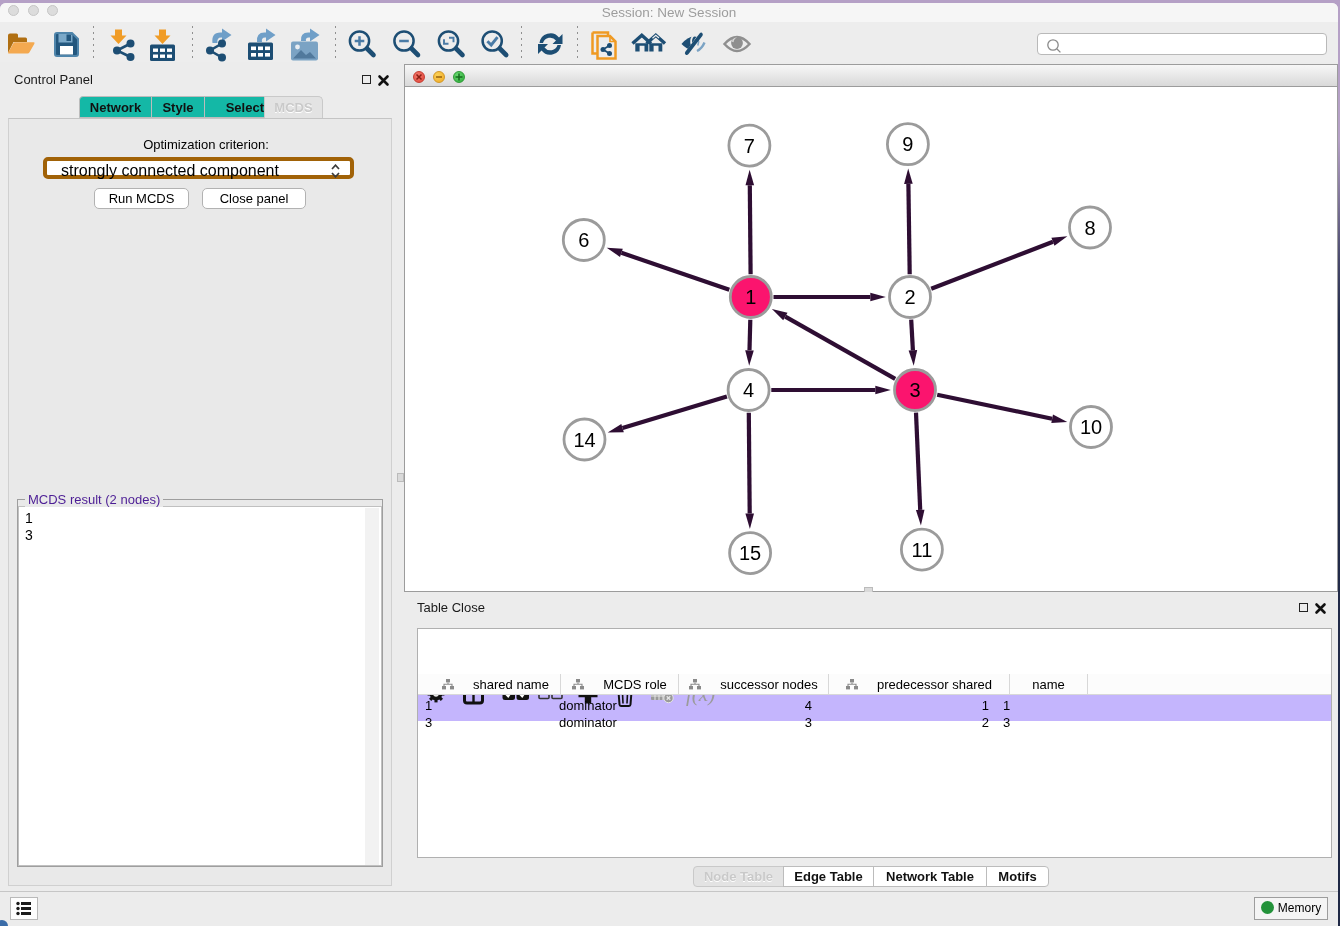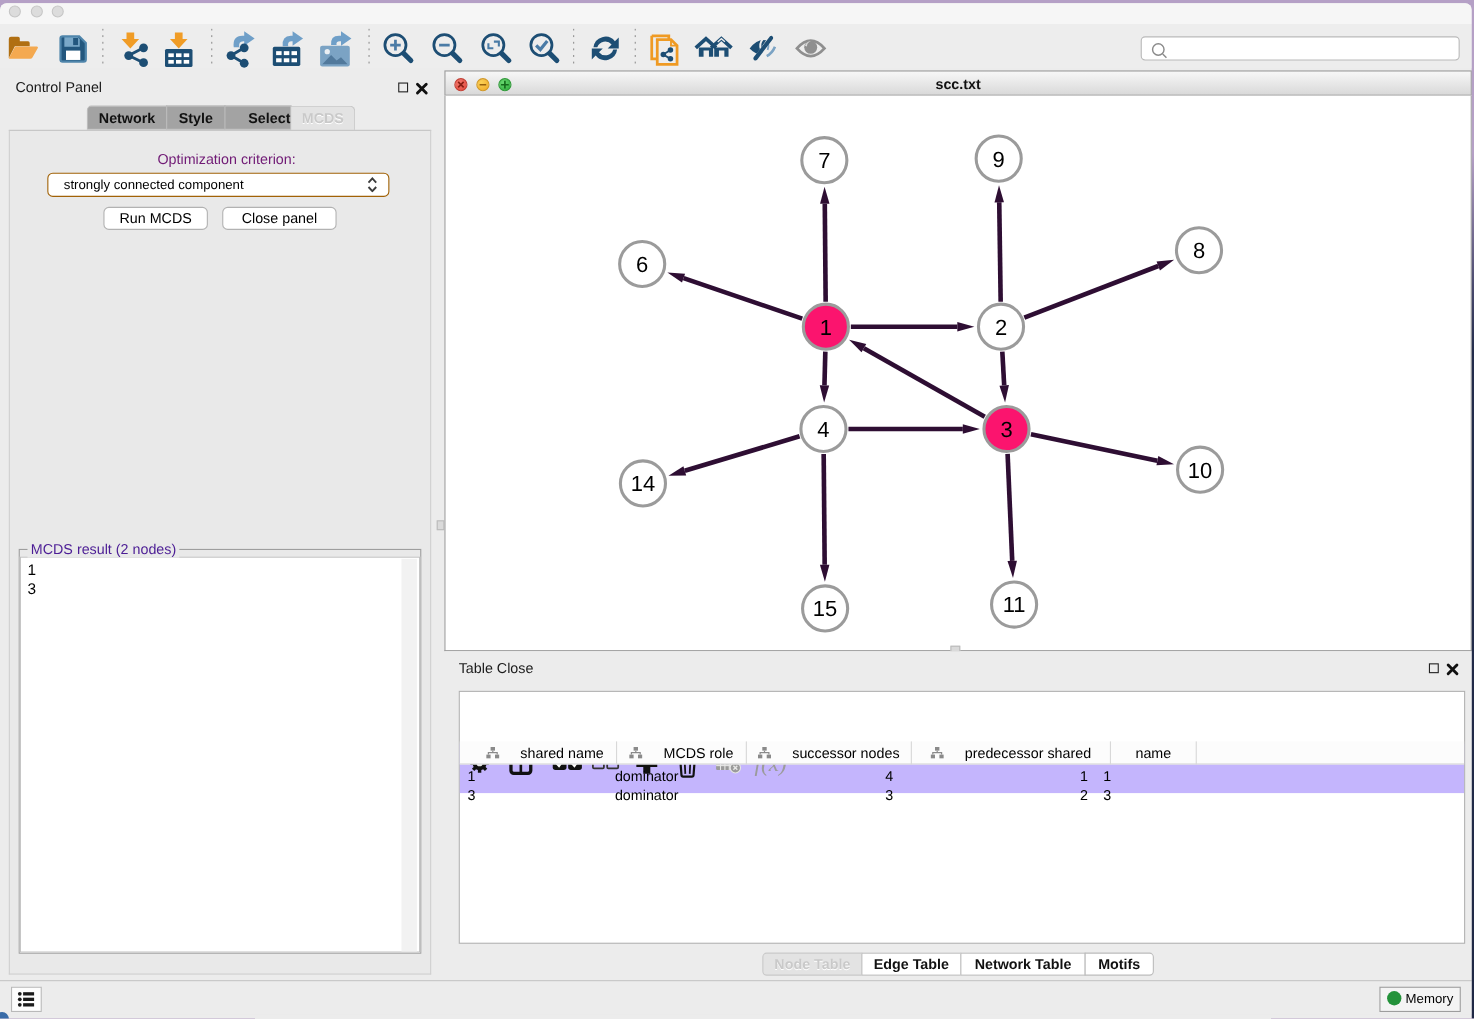--- a/index.html
+++ b/index.html
@@ -7,22 +7,22 @@
 body { background:#b5a0c6; font-family:"Liberation Sans", sans-serif; position:relative; }
 .abs { position:absolute; }
 #win { position:absolute; left:0; top:3px; width:1338px; height:923px; background:#ececec; border-radius:6px 6px 0 0; }
 #titlebar { position:absolute; left:0; top:3px; width:1338px; height:19px; background:#f6f6f6; border-radius:6px 6px 0 0; }
 .tdot { position:absolute; top:2px; width:11px; height:11px; border-radius:50%; background:#dcdcdc; border:1px solid #c6c6c6; }
 #title { position:absolute; top:2px; left:0; width:1338px; text-align:center; font-size:13.5px; color:#9d9d9d; }
 #toolbar { position:absolute; left:0; top:22px; width:1338px; height:40px; background:#ededed; }
 .sep { position:absolute; top:4px; height:33px; width:1px; background-image:linear-gradient(#909090 34%, rgba(0,0,0,0) 0%); background-size:1px 6px; }
 #search { position:absolute; left:1037px; top:33px; width:290px; height:22px; background:#fff; border:1px solid #b9b9b9; border-radius:4px; }
 #cp-title { position:absolute; left:14px; top:72px; font-size:13px; color:#1a1a1a; }
-.tab { position:absolute; top:96px; height:22px; background:#a3a3a3; border:1px solid #bcbcbc; font-size:13px; font-weight:bold; color:#111; text-align:center; line-height:21px; }
-#dropdown { position:absolute; left:43px; top:157px; width:311px; height:22px; background:#fff; border:1px solid #a16207; border-radius:5px; font-size:12px; line-height:20px; padding-left:14px; color:#000; }
+.tab { position:absolute; top:96px; height:22px; background:#14b8a6; border:1px solid #bcbcbc; font-size:13px; font-weight:bold; color:#111; text-align:center; line-height:21px; }
+#dropdown { position:absolute; left:43px; top:157px; width:311px; height:22px; background:#fff; border:4px solid #a16207; border-radius:5px; font-size:16px; line-height:20px; padding-left:14px; color:#000; }
 .btn { position:absolute; top:188px; height:21px; background:#fff; border:1px solid #b2b2b2; border-radius:5px; font-size:13px; text-align:center; line-height:19px; color:#000; }
 #groupbox { position:absolute; left:17px; top:499px; width:366px; height:368px; border:1px solid #9e9e9e; }
 #grouplabel { position:absolute; left:25px; top:492px; background:#e9e9e9; font-size:13px; padding:0 3px; color:#4c1d95; }
 #listarea { position:absolute; left:18px; top:506px; width:364px; height:360px; background:#fff; border:1px solid #c0c0c0; }
 #nettitle { position:absolute; left:404px; top:64px; width:934px; height:23px; background:linear-gradient(#f7f7f7,#d9d9d9); border:1px solid #9c9c9c; }
 .tl { position:absolute; top:5.5px; width:12px; height:12px; border-radius:50%; }
 #netwin { position:absolute; left:404px; top:87px; width:934px; height:505px; background:#fff; border:1px solid #9c9c9c; border-top:none; }
 #tablepanel { position:absolute; left:404px; top:592px; width:934px; height:299px; background:#ececec; }
 #tbox { position:absolute; left:417px; top:628px; width:915px; height:230px; background:#fff; border:1px solid #b0b0b0; }
 #ttoolbar { position:absolute; left:418px; top:629px; width:913px; height:45px; background:#c4b5fd;margin-top:47px; }
@@ -37,20 +37,21 @@
 #rightstrip { position:absolute; right:0; top:0; width:2px; height:926px; background:linear-gradient(#b5a0c6 0px, #b5a0c6 140px, #4a4a6e 260px, #232c4b 320px, #1f2845 926px); }
 .floatbox { position:absolute; width:9px; height:9px; border:1.5px solid #222; }
 </style>
 </head>
 <body>
 <div id="win"></div>
 <div id="titlebar">
   <div class="tdot" style="left:8px;"></div>
   <div class="tdot" style="left:27.5px;"></div>
   <div class="tdot" style="left:47px;"></div>
+  <div id="title">Session: New Session</div>
 </div>
 <div id="toolbar">
   <div class="sep" style="left:93px;"></div>
   <div class="sep" style="left:192px;"></div>
   <div class="sep" style="left:335px;"></div>
   <div class="sep" style="left:521px;"></div>
   <div class="sep" style="left:577px;"></div>
   <svg id="tb-icons" width="1338" height="40" style="position:absolute;left:0;top:0;">
 
       <path d="M8 31 L8 13.5 Q8 11.5 10 11.5 L16.5 11.5 Q18 11.5 18 13 L18 15.5 L25.5 15.5 Q27 15.5 27 17 L27 20 L13.5 20 Z" fill="#b06f12"></path>
@@ -200,21 +201,21 @@
     <path d="M2.5 2.5 L10.5 10.5 M10.5 2.5 L2.5 10.5" stroke="#111" stroke-width="2.6" stroke-linecap="round"></path>
   </svg>
 
 <div class="tab" style="left:79px;width:73px;border-radius:4px 0 0 0;">Network</div>
 <div class="tab" style="left:151px;width:54px;">Style</div>
 <div class="tab" style="left:204px;width:61px;text-align:right;">Select</div>
 <div class="tab" style="left:264px;width:59px;background:#e3e3e3;color:#c9c9c9;text-shadow:0 1px 0 #fff;border-radius:0 5px 0 0;border-color:#c9c9c9;border-bottom:none;height:23px;">MCDS</div>
 
 <div class="abs" style="left:8px;top:118px;width:384px;height:768px;background:#e9e9e9;border:1px solid #d0d0d0;border-top:1px solid #c4c4c4;"></div>
 
-<div class="abs" style="left:8px;top:137px;width:384px;text-align:center;font-size:13px;color:#701a75;padding-left:12px;">Optimization criterion:</div>
+<div class="abs" style="left:8px;top:137px;width:384px;text-align:center;font-size:13px;color:#000000;padding-left:12px;">Optimization criterion:</div>
 <div id="dropdown">strongly connected component
   <svg width="11" height="14" style="position:absolute;right:9px;top:3px;" viewBox="0 0 11 14">
       <path d="M2 5 L5.5 1.2 L9 5" fill="none" stroke="#3c3c3c" stroke-width="1.7"></path>
       <path d="M2 9 L5.5 12.8 L9 9" fill="none" stroke="#3c3c3c" stroke-width="1.7"></path>
     </svg>
 </div>
 <div class="btn" style="left:94px;width:95px;">Run MCDS</div>
 <div class="btn" style="left:202px;width:104px;">Close panel</div>
 
 <div id="groupbox"></div>
@@ -235,21 +236,20 @@
   <div class="tl" style="left:28px;background:radial-gradient(circle at 35% 30%, #fbd156, #f0a825);border:1px solid #d29825;">
       <svg width="10" height="10" viewBox="0 0 10 10" style="position:absolute;left:0;top:0;">
         <path d="M2 5 L8 5" stroke="#96600e" stroke-width="1.5"></path>
       </svg>
     </div>
   <div class="tl" style="left:48px;background:radial-gradient(circle at 35% 30%, #67d76f, #2daa3a);border:1px solid #2d9a36;">
       <svg width="10" height="10" viewBox="0 0 10 10" style="position:absolute;left:0;top:0;">
         <path d="M5 1.5 L5 8.5 M1.5 5 L8.5 5" stroke="#156b1c" stroke-width="1.5"></path>
       </svg>
     </div>
-  <div style="position:absolute;left:0;top:3.5px;width:100%;text-align:center;font-size:13px;font-weight:bold;color:#111;">scc.txt</div>
 </div>
 <div id="netwin">
   <svg id="graph" width="932" height="504" style="position:absolute;left:0;top:0;">
       <g stroke="#2e0e33" stroke-width="4.2" fill="#2e0e33">
         <line x1="345.6" y1="187.3" x2="344.8" y2="98.3"></line>
         <polygon points="344.6,82.8 349.1,98.3 340.5,98.3" stroke="none"></polygon>
         <line x1="324.3" y1="202.7" x2="216.4" y2="165.8"></line>
         <polygon points="201.7,160.8 217.8,161.8 215.0,169.9" stroke="none"></polygon>
         <line x1="368.5" y1="210.0" x2="465.3" y2="210.0"></line>
         <polygon points="480.8,210.0 465.3,214.3 465.3,205.7" stroke="none"></polygon>

